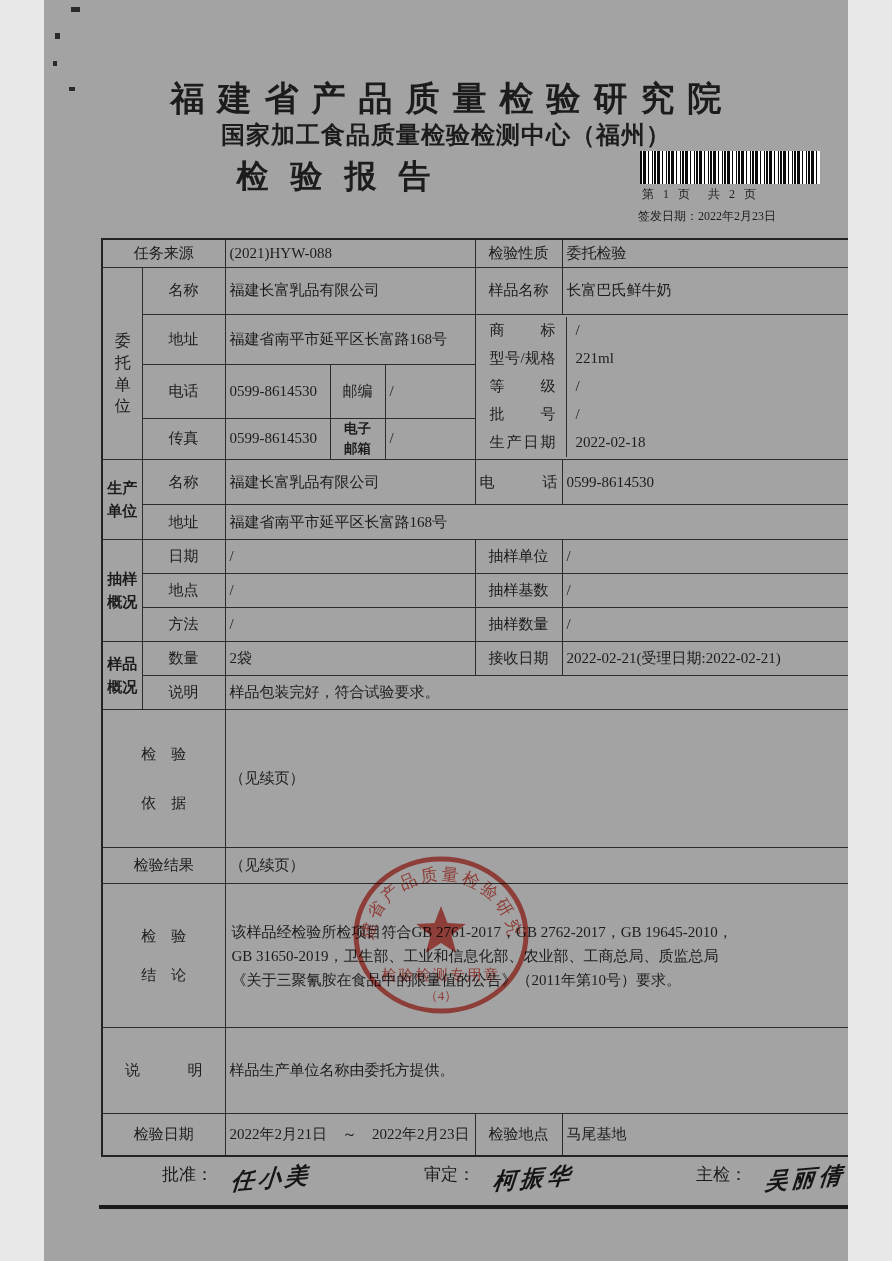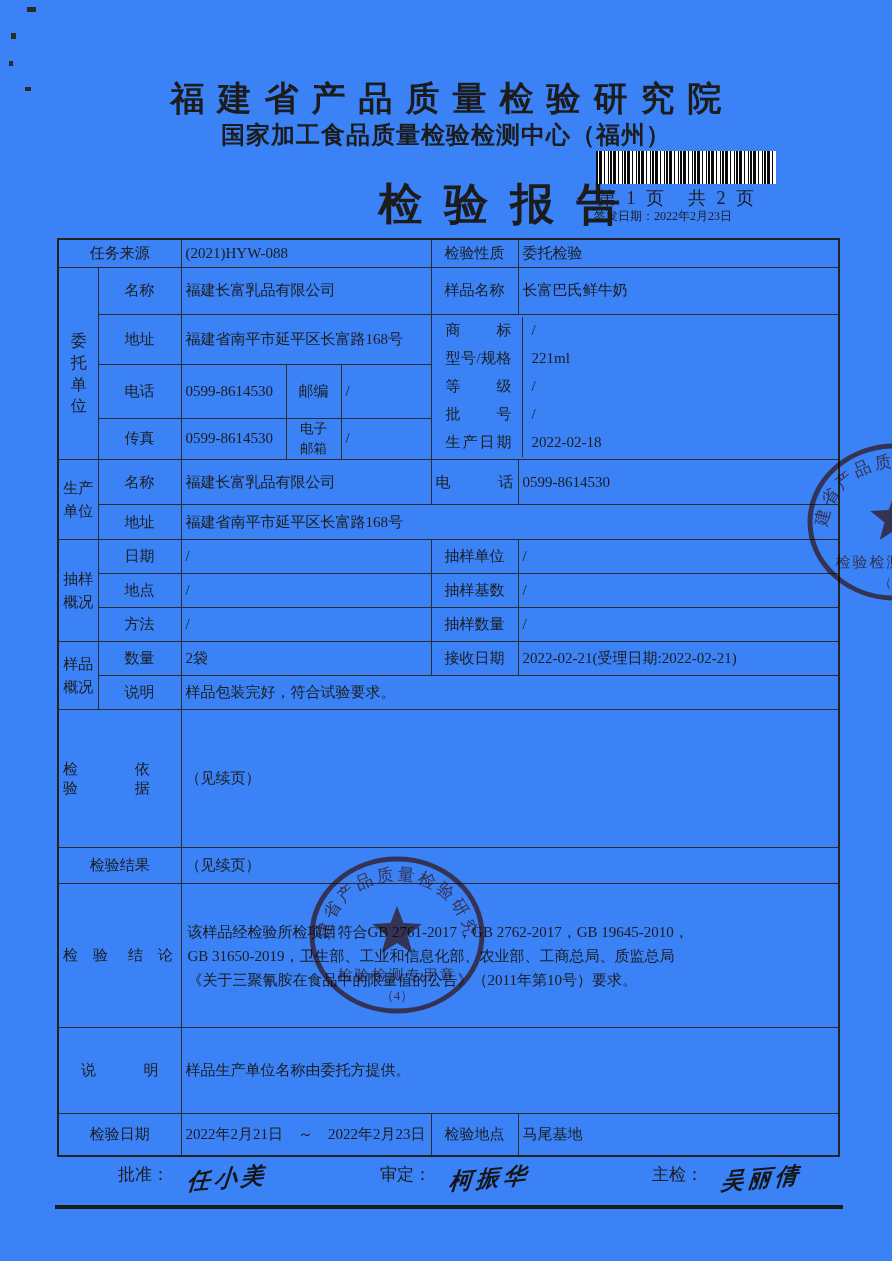--- a/index.html
+++ b/index.html
@@ -1,48 +1,48 @@
 <!DOCTYPE html>
 <html><head>
 <meta charset="utf-8">
 <style>
   html,body{margin:0;padding:0;background:#e8e8e8;}
   .page{
-    position:relative; width:892px; height:1261px; margin:0 auto;
-    background:#3b82f6; overflow:hidden; color:#1c1c1c;
+    position:relative; width:804px; height:1261px; margin:0 auto;
+    background:#a3a3a3; overflow:hidden; color:#1c1c1c;
     font-family:"Liberation Serif","DejaVu Serif",serif;
   }
   
   .t1{position:absolute;top:76px;left:0;width:100%;text-align:center;
       font-size:34px;font-weight:bold;letter-spacing:13px;padding-left:13px;box-sizing:border-box;}
   .t2{position:absolute;top:119px;left:0;width:100%;text-align:center;
       font-size:24px;font-weight:bold;letter-spacing:1px;}
-  .t3{position:absolute;top:155px;left:0;width:72%;text-align:right;
-      font-size:44px;font-weight:bold;letter-spacing:22px;padding-left:22px;box-sizing:border-box;margin-top:20px;}
+  .t3{position:absolute;top:155px;left:0;width:72%;text-align:center;
+      font-size:32px;font-weight:bold;letter-spacing:22px;padding-left:22px;box-sizing:border-box;}
   .barcode{position:absolute;left:596px;top:151px;width:180px;height:33px;
       background:repeating-linear-gradient(90deg,#0a0a0a 0 2px,#fff 2px 3px,#0a0a0a 3px 6px,#fff 6px 8px,#0a0a0a 8px 9px,#fff 9px 12px,#0a0a0a 12px 13px,#fff 13px 14px);}
-  .pageinfo{position:absolute;left:598px;top:186px;font-size:18px;letter-spacing:3px;}
+  .pageinfo{position:absolute;left:598px;top:186px;font-size:12px;letter-spacing:3px;}
   .repno{position:absolute;left:62px;top:208px;font-size:16px;}
   .issue{position:absolute;left:594px;top:208px;font-size:12px;}
   
   table.main{position:absolute;left:57px;top:238px;width:781px;border-collapse:collapse;table-layout:fixed;}
   table.main td{border:1.6px solid #2b2b2b;font-size:15px;padding:0 4px;vertical-align:middle;overflow:hidden;}
   table.main{border:2.5px solid #222;}
   td.sl{text-align:center;padding:2px 2px;}
   td.val{text-align:left;padding-left:9px;}
   td.jl{padding:2px 10px;text-align:justify;text-align-last:justify;}
-  td.gl{text-align:center;white-space:pre-line;line-height:1.5;}
+  td.gl{text-align:center;white-space:pre-line;line-height:1.5;font-weight:bold;}
   .vstack{writing-mode:vertical-lr;letter-spacing:22px;margin:0 auto;font-size:16px;}
   td.rblock{padding:0;vertical-align:middle;}
   .pair{display:flex;align-items:center;height:28px;}
   .plabel{width:66px;padding:0 10px;text-align:justify;text-align-last:justify;
           border-right:1.6px solid #2b2b2b;align-self:stretch;display:flex;align-items:center;justify-content:flex-end;}
   .plabel span{width:100%;text-align:justify;text-align-last:justify;}
   .pval{flex:1;padding-left:9px;}
-  .twolines{display:flex;flex-direction:row;align-items:center;}
+  .twolines{display:flex;flex-direction:column;align-items:center;}
   .gap-big{gap:30px;} .gap-mid{gap:20px;}
   td.bigval{padding-left:11px;vertical-align:middle;}
   .concl{white-space:pre-line;line-height:1.6;padding:4px 2px;}
   
   .sigrow{position:absolute;top:1163px;left:0;width:100%;height:46px;}
   .siggroup{position:absolute;display:flex;align-items:flex-start;gap:18px;font-size:17px;}
   .sig{font-style:italic;font-weight:bold;font-size:23px;letter-spacing:4px;
        transform:rotate(-5deg) skewX(-10deg);display:inline-block;color:#151515;}
   .rule{position:absolute;left:55px;top:1205px;width:788px;height:3.5px;background:#1b1b1b;}
   .note{position:absolute;left:57px;top:1221px;width:800px;font-size:15.5px;font-weight:bold;}

